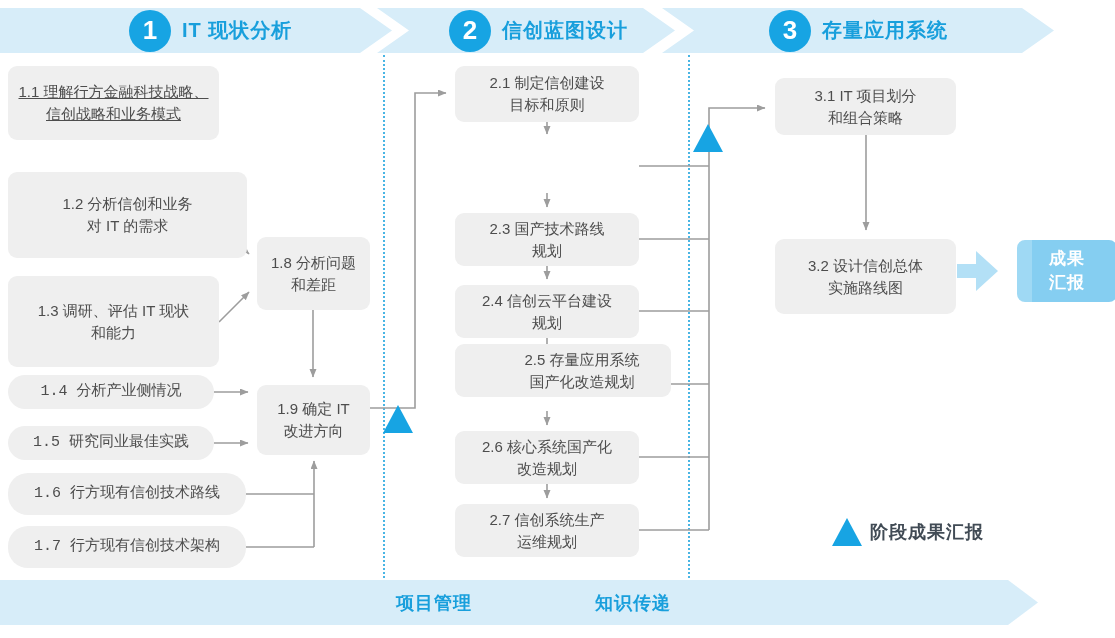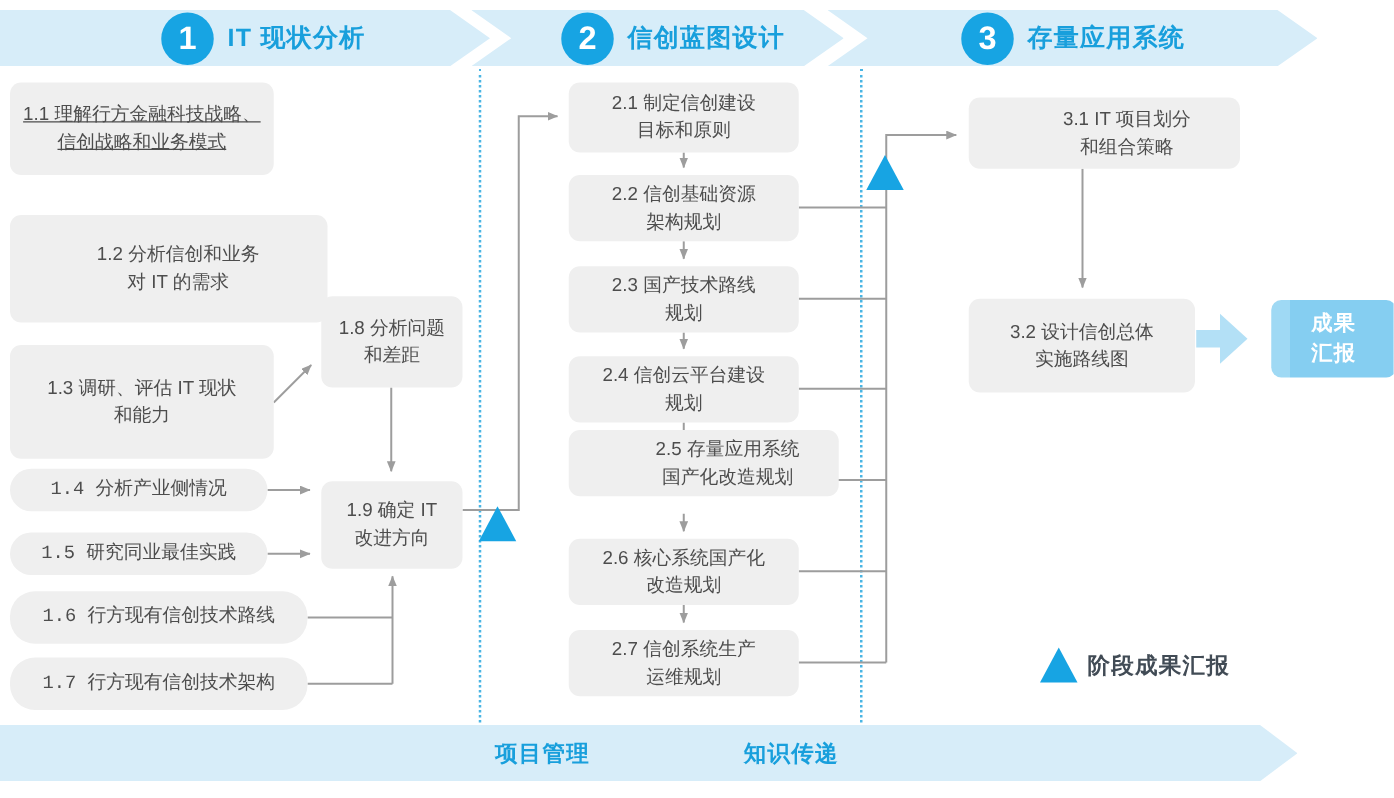--- a/index.html
+++ b/index.html
@@ -106,49 +106,47 @@
 
     <polygon points="383,433 413,433 398,405" fill="#17a4e3"></polygon>
     <polygon points="693,152 723,152 708,124" fill="#17a4e3"></polygon>
     <polygon points="832,546 862,546 847,518" fill="#17a4e3"></polygon>
 
     <polygon points="957,264 976,264 976,251 998,271 976,291 976,278 957,278" fill="#b3e0f6"></polygon>
   </svg>
 
   <div class="bx" style="left:8px;top:66px;width:211px;height:74px;text-decoration:underline;">1.1 理解行方金融科技战略、
 信创战略和业务模式</div>
-  <div class="bx" style="left:8px;top:172px;width:239px;height:86px;padding-left:15px;">1.2 分析信创和业务
+  <div class="bx" style="left:8px;top:172px;width:239px;height:86px;">1.2 分析信创和业务
 对 IT 的需求</div>
   <div class="bx" style="left:8px;top:276px;width:211px;height:91px;">1.3 调研、评估 IT 现状
 和能力</div>
   <div class="bx pill" style="left:8px;top:375px;width:206px;height:34px;">1.4 分析产业侧情况</div>
   <div class="bx pill" style="left:8px;top:426px;width:206px;height:34px;">1.5 研究同业最佳实践</div>
   <div class="bx pill" style="left:8px;top:473px;width:238px;height:42px;">1.6 行方现有信创技术路线</div>
   <div class="bx pill" style="left:8px;top:526px;width:238px;height:42px;">1.7 行方现有信创技术架构</div>
   <div class="bx" style="left:257px;top:237px;width:113px;height:73px;">1.8 分析问题
 和差距</div>
   <div class="bx" style="left:257px;top:385px;width:113px;height:70px;">1.9 确定 IT
 改进方向</div>
 
   <div class="bx" style="left:455px;top:66px;width:184px;height:56px;">2.1 制定信创建设
 目标和原则</div>
-  <div class="bx" style="left:455px;top:140px;width:184px;height:53px;">2.2 信创基础资源
-架构规划</div>
   <div class="bx" style="left:455px;top:213px;width:184px;height:53px;">2.3 国产技术路线
 规划</div>
   <div class="bx" style="left:455px;top:285px;width:184px;height:53px;">2.4 信创云平台建设
 规划</div>
   <div class="bx" style="left:455px;top:344px;width:178px;height:53px;padding-left:38px;">2.5 存量应用系统
 国产化改造规划</div>
   <div class="bx" style="left:455px;top:431px;width:184px;height:53px;">2.6 核心系统国产化
 改造规划</div>
   <div class="bx" style="left:455px;top:504px;width:184px;height:53px;">2.7 信创系统生产
 运维规划</div>
 
-  <div class="bx" style="left:775px;top:78px;width:181px;height:57px;padding-left:36px;">3.1 IT 项目划分
+  <div class="bx" style="left:775px;top:78px;width:181px;height:57px;">3.1 IT 项目划分
 和组合策略</div>
   <div class="bx" style="left:775px;top:239px;width:181px;height:75px;">3.2 设计信创总体
 实施路线图</div>
 
   <div class="result">成果
 汇报</div>
 
   <div class="legend-label">阶段成果汇报</div>
 
   <div class="footer-banner"></div>

